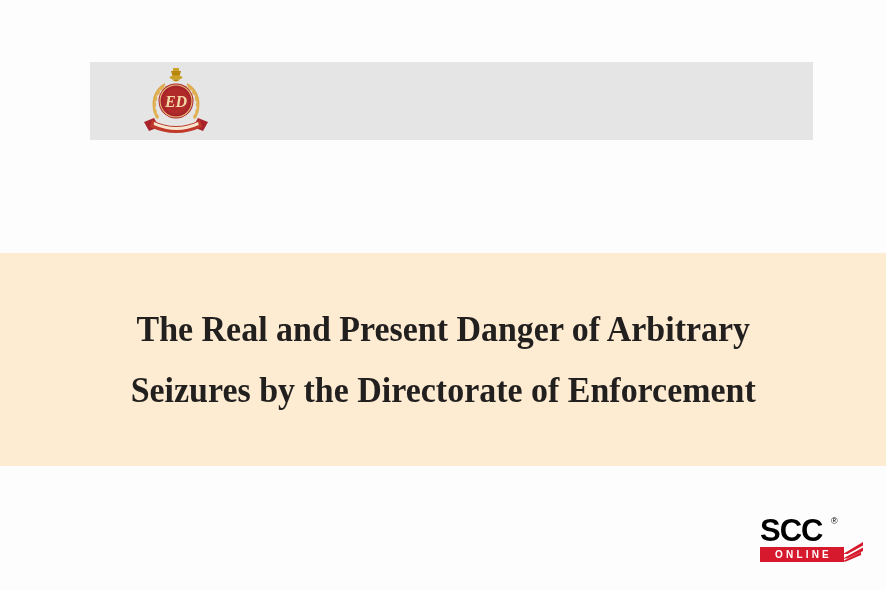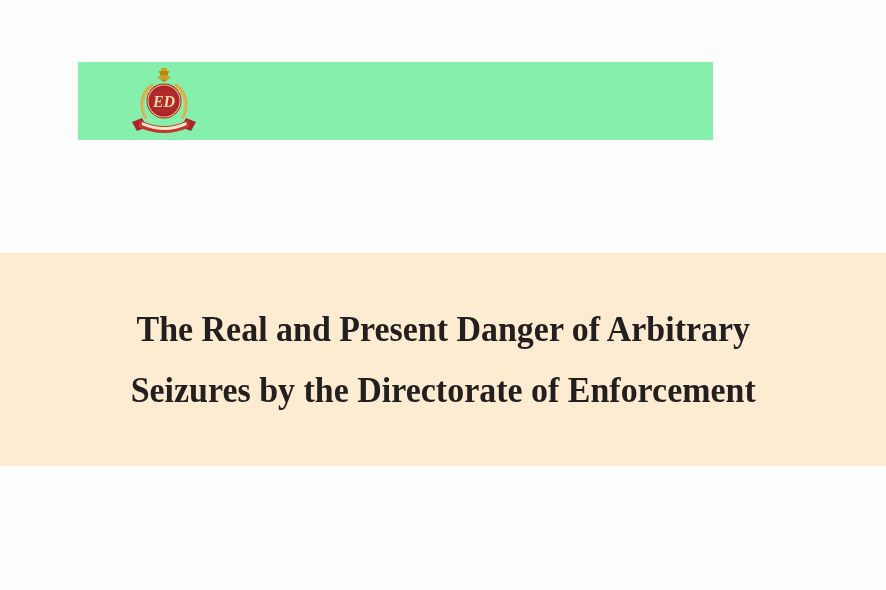--- a/index.html
+++ b/index.html
@@ -17,25 +17,25 @@
 
   .slide {
     position: absolute;
     inset: 0;
     background: #fdfdfd;
   }
 
   
   .ed-banner {
     position: absolute;
-    left: 78px;
+    left: 90px;
     top: 62px;
-    width: 635px;
+    width: 723px;
     height: 78px;
-    background: #86efac;
+    background: #e5e5e5;
     display: flex;
     align-items: center;
   }
 
   .ed-emblem {
     position: absolute;
     left: 48px;
     top: 4px;
     width: 76px;
     height: 72px;
@@ -214,14 +214,26 @@
     </div>
 
 
   </div>
 
   <div class="title-band">
     <div class="title-line line-1">The Real and Present Danger of Arbitrary</div>
     <div class="title-line line-2">Seizures by the Directorate of Enforcement</div>
   </div>
 
+  <div class="scc-logo">
+    <div class="scc-word">SCC</div>
+    <div class="scc-reg">®</div>
+    <div class="scc-online-bar">ONLINE</div>
+    <div class="scc-swoosh">
+      <svg viewBox="0 0 24 22" width="24" height="22" aria-hidden="true">
+        <path d="M2 14 L22 2 L22 5.5 L6.5 14 Z" fill="#d7192d"></path>
+        <path d="M2 18.5 L22 7.5 L22 11 L6.5 18.5 Z" fill="#d7192d"></path>
+        <path d="M1 21.5 L20 12 L20 15 L5 21.5 Z" fill="#d7192d"></path>
+      </svg>
+    </div>
+  </div>
 
 </div>
 
 </body></html>

